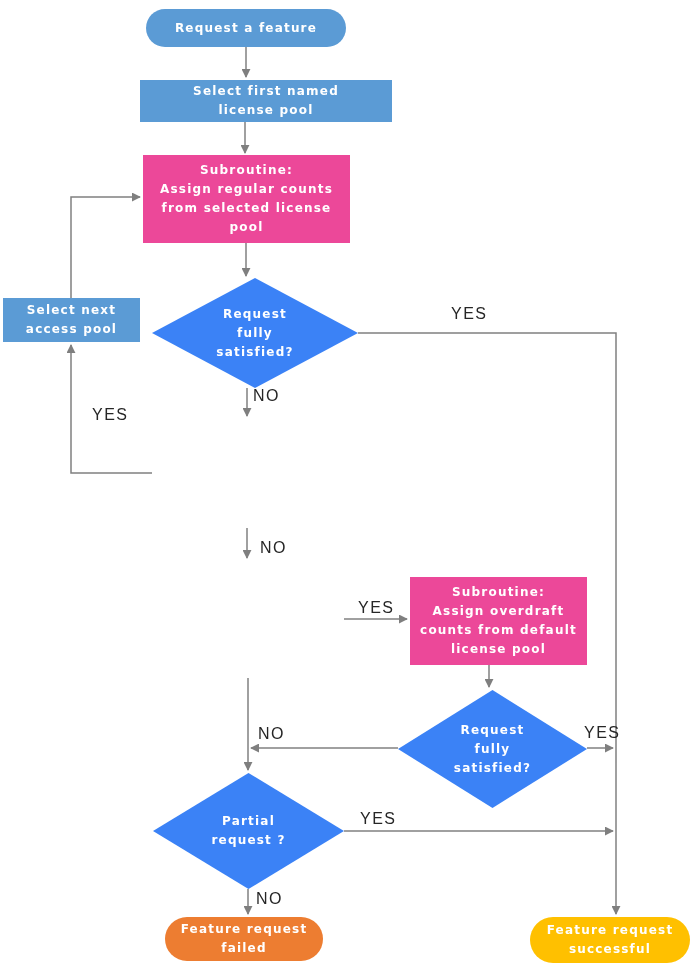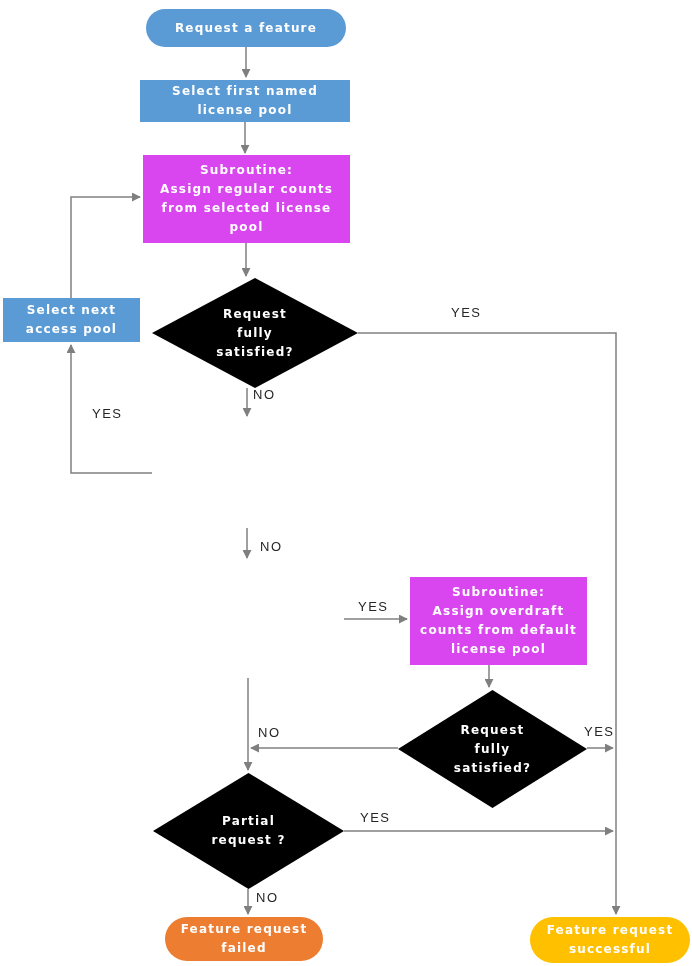--- a/index.html
+++ b/index.html
@@ -7,36 +7,36 @@
     position:relative; width:692px; height:966px; background:#ffffff;
     font-family:"DejaVu Sans","Liberation Sans",sans-serif; overflow:hidden;border-radius:20px;
   }
   svg.connectors { position:absolute; left:0; top:0; width:692px; height:966px; }
   .node {
     position:absolute; display:flex; align-items:center; justify-content:center;
     text-align:center; color:#ffffff; font-weight:bold; font-size:12px;
     letter-spacing:1.2px; line-height:19px; white-space:pre;
   }
   .process   { background:#5B9BD5; }
-  .subroutine{ background:#d946ef; }
+  .subroutine{ background:#ec4899; }
   .pill      { border-radius:22px; }
   .pill-failed  { background:#ED7D31; border-radius:22px; }
   .pill-success { background:#FFC000; border-radius:23px; }
   .diamond {
-    background:#000000;
+    background:#3b82f6;
     clip-path:polygon(50% 0, 100% 50%, 50% 100%, 0 50%);
     text-align:center;
   }
   .edge-label {
-    position:absolute; color:#262626; font-size:13px; letter-spacing:1.5px;
+    position:absolute; color:#262626; font-size:16px; letter-spacing:1.5px;
     font-weight:normal; font-family:"Liberation Sans","DejaVu Sans",sans-serif;
   }
   
   #n-start        { left:146px; top:9px;   width:200px; height:38px; }
-  #n-select-first { left:140px; top:80px;  width:210px; height:42px; }
+  #n-select-first { left:140px; top:80px;  width:252px; height:42px; }
   #n-sub-regular  { left:143px; top:155px; width:207px; height:88px; }
   #n-dec-sat1     { left:152px; top:278px; width:206px; height:110px; }
   #n-select-next  { left:3px;   top:298px; width:137px; height:44px; }
   #n-dec-another  { left:152px; top:418px; width:201px; height:110px; }
   #n-dec-default  { left:152px; top:560px; width:192px; height:118px; }
   #n-sub-overdraft{ left:410px; top:577px; width:177px; height:88px; }
   #n-dec-sat2     { left:398px; top:690px; width:189px; height:118px; }
   #n-dec-partial  { left:153px; top:773px; width:191px; height:116px; }
   #n-end-failed   { left:165px; top:917px; width:158px; height:44px; }
   #n-end-success  { left:530px; top:917px; width:160px; height:46px; }

